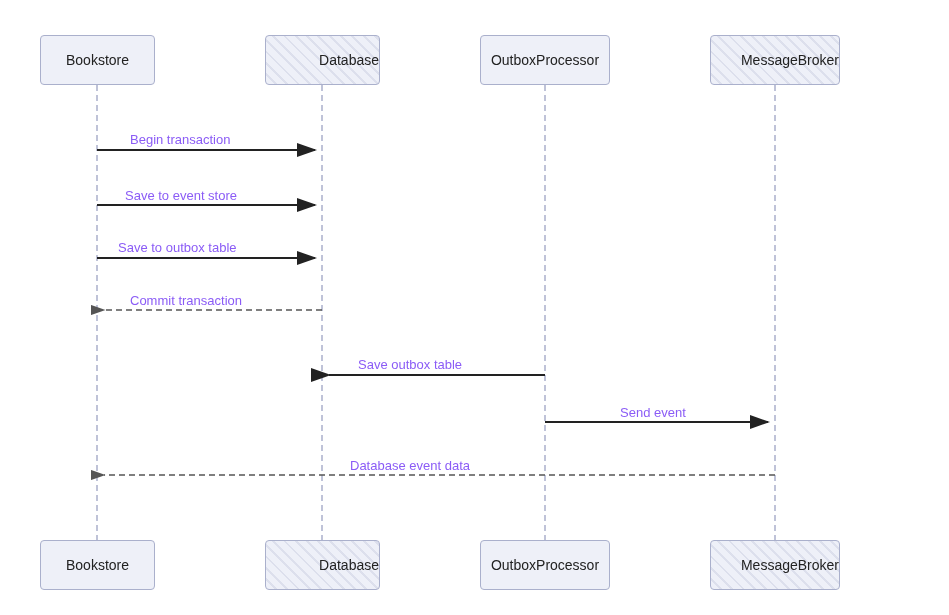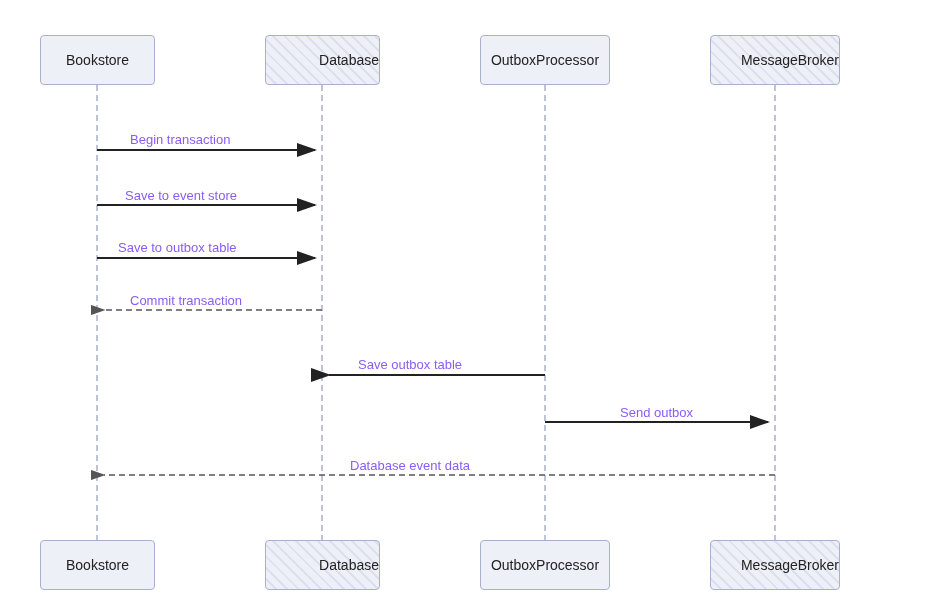--- a/index.html
+++ b/index.html
@@ -134,19 +134,19 @@
   <div class="msg-label" style="left:118px; top:240px;">
     <span>Save to outbox table</span>
   </div>
   <div class="msg-label" style="left:130px; top:293px;">
     <span>Commit transaction</span>
   </div>
   <div class="msg-label" style="left:358px; top:357px;">
     <span>Save outbox table</span>
   </div>
   <div class="msg-label" style="left:620px; top:405px;">
-    <span>Send outbox</span>
+    <span>Send event</span>
   </div>
   <div class="msg-label" style="left:350px; top:458px;">
     <span>Database event data</span>
   </div>
 
 </div>
 
 </body></html>

